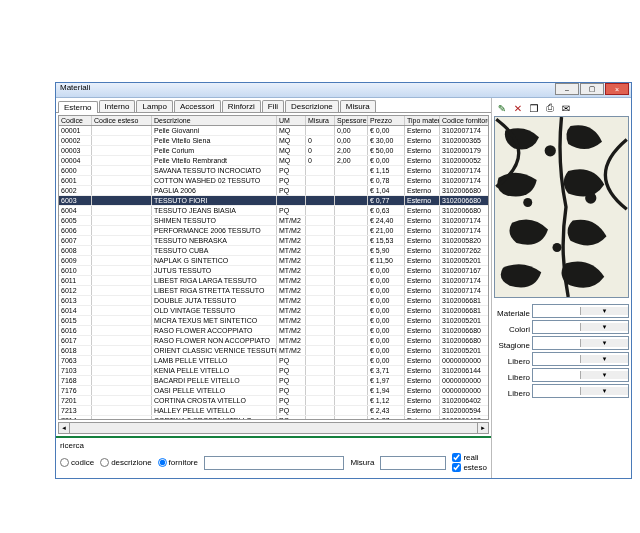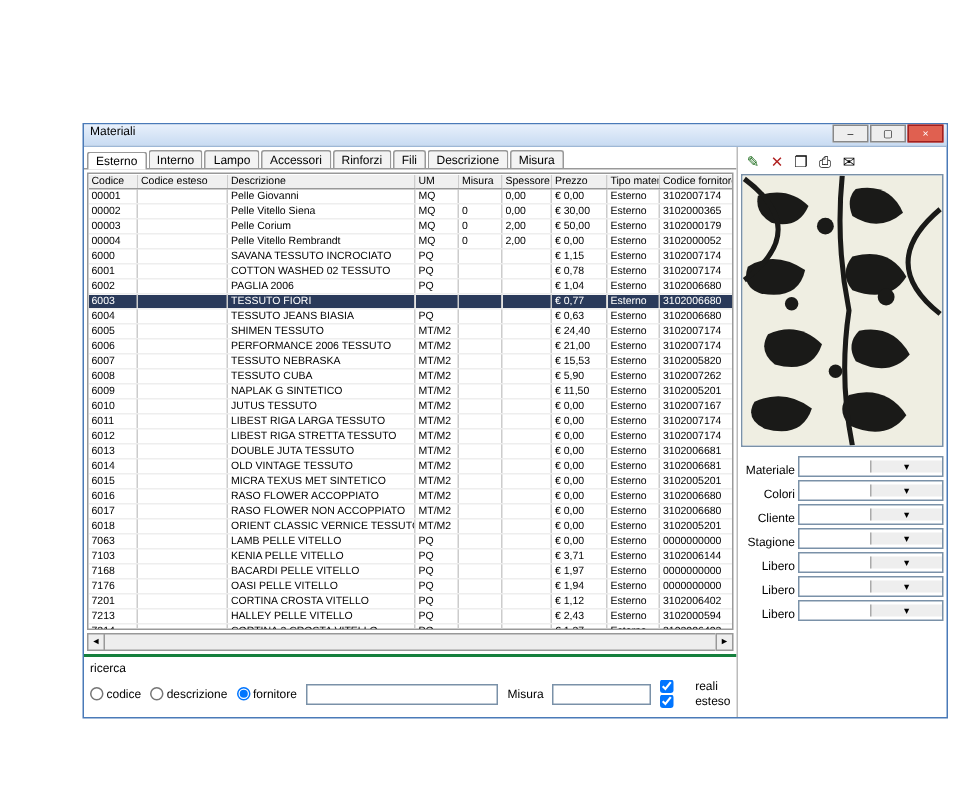--- a/index.html
+++ b/index.html
@@ -19,21 +19,21 @@
 .grid{flex:1;overflow:auto;border:1px solid #999;margin:2px}
 table{border-collapse:collapse;width:100%;font-size:7px;table-layout:fixed}
 th,td{border-right:1px solid #ccc;border-bottom:1px solid #eee;padding:0 2px;height:9px;white-space:nowrap;overflow:hidden;text-overflow:clip;text-align:left}
 th{background:#f0f0f0;border-bottom:1px solid #999;font-weight:normal;position:sticky;top:0}
 tr.sel td{background:#2a3a5a;color:#fff}
 .col-codice{width:28px}.col-codiceesteso{width:55px}.col-descr{width:120px}.col-um{width:24px}.col-misura{width:24px}.col-spessore{width:28px}.col-prezzo{width:32px}.col-tipo{width:30px}.col-codforn{width:48px}
 .ricerca{border-top:2px solid #15803d;padding:3px 4px;font-size:8px}
 .ricerca .row{display:flex;align-items:center;gap:6px;margin-bottom:3px}
 .ricerca input[type=text]{flex:1;min-width:60px;height:12px;border:1px solid #7a91a8;font-size:8px;padding:0 2px}
 .ricerca .radio{display:flex;align-items:center;gap:2px}
-.ricerca .chk{display:flex;align-items:center;gap:14px}
+.ricerca .chk{display:flex;align-items:center;gap:2px}
 .toolbar{display:flex;gap:4px;align-items:center;height:14px;padding:1px 2px}
 .toolbtn{width:12px;height:12px;display:flex;align-items:center;justify-content:center;font-size:10px;cursor:pointer}
 .preview{flex:1;border:1px solid #7a91a8;margin-bottom:6px;max-height:180px;overflow:hidden}
 .preview svg{width:100%;height:100%}
 .filters{display:flex;flex-direction:column;gap:2px}
 .filterrow{display:flex;align-items:flex-end;font-size:8px}
 .filterrow label{width:36px;text-align:right;padding-right:2px}
 .filterrow .combo{flex:1;height:12px;border:1px solid #7a91a8;background:#fff;display:flex;align-items:center}
 .filterrow .combo span{flex:1;padding:0 2px}
 .filterrow .combo .drop{width:10px;text-align:center;border-left:1px solid #aaa;background:#eee;font-size:7px}
@@ -495,27 +495,20 @@
               </div>
             </div>
             <div class="filterrow">
               <label>Colori</label>
               <div class="combo">
                 <span></span>
                 <span class="drop">▾</span>
               </div>
             </div>
             <div class="filterrow">
-              <label>Cliente</label>
-              <div class="combo">
-                <span></span>
-                <span class="drop">▾</span>
-              </div>
-            </div>
-            <div class="filterrow">
               <label>Stagione</label>
               <div class="combo">
                 <span></span>
                 <span class="drop">▾</span>
               </div>
             </div>
             <div class="filterrow">
               <label>Libero</label>
               <div class="combo">
                 <span></span>

